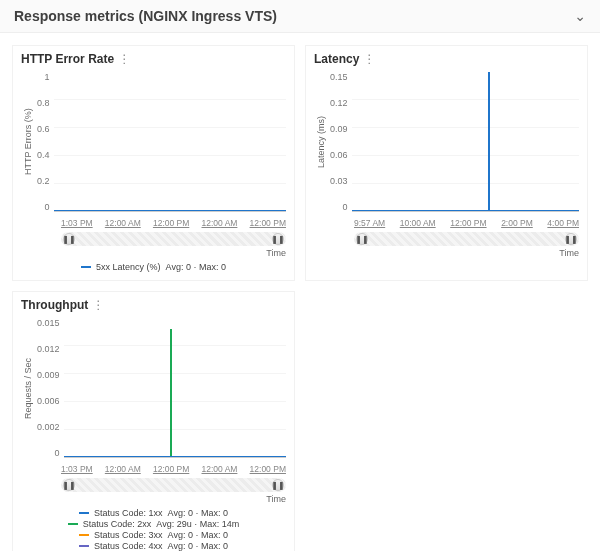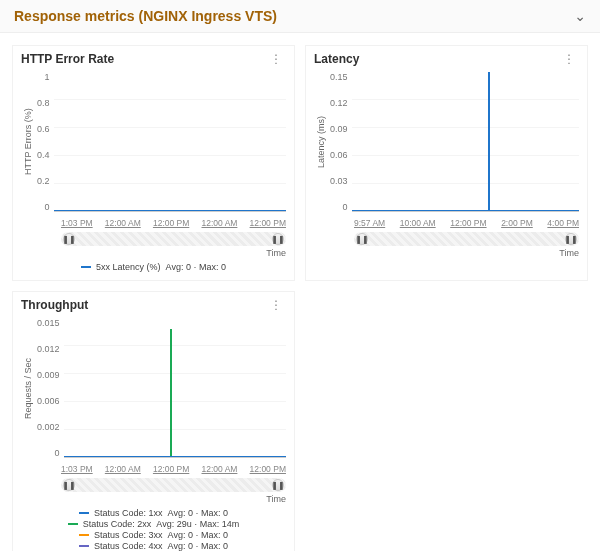--- a/index.html
+++ b/index.html
@@ -14,21 +14,21 @@
     display: flex;
     align-items: center;
     justify-content: space-between;
     padding: 8px 14px;
     background: #fafafa;
     border-bottom: 1px solid #eee;
   }
   .section-header .title {
     font-size: 14px;
     font-weight: 600;
-    color: #a16207;
+    color: #404040;
   }
   .section-header .chev {
     font-size: 14px;
     color: #666;
     cursor: pointer;
   }
   .grid {
     display: grid;
     grid-template-columns: 1fr 1fr;
     gap: 10px;
@@ -36,21 +36,20 @@
   }
   .panel {
     background: #fff;
     border: 1px solid #f1f1f1;
     padding: 6px 8px 8px 8px;
     position: relative;
   }
   .panel.full { grid-column: 1 / 2; }
   .panel-head {
     display: flex;
-    justify-content: space-between;
     align-items: center;
     margin-bottom: 6px;
   }
   .panel-title { font-size: 12px; font-weight: 600; color: #303030; }
   .kebab { color: #888; font-size: 12px; cursor: pointer; padding: 0 4px; }
   .chart-area {
     position: relative;
     display: flex;
     height: 140px;
     margin-bottom: 4px;

